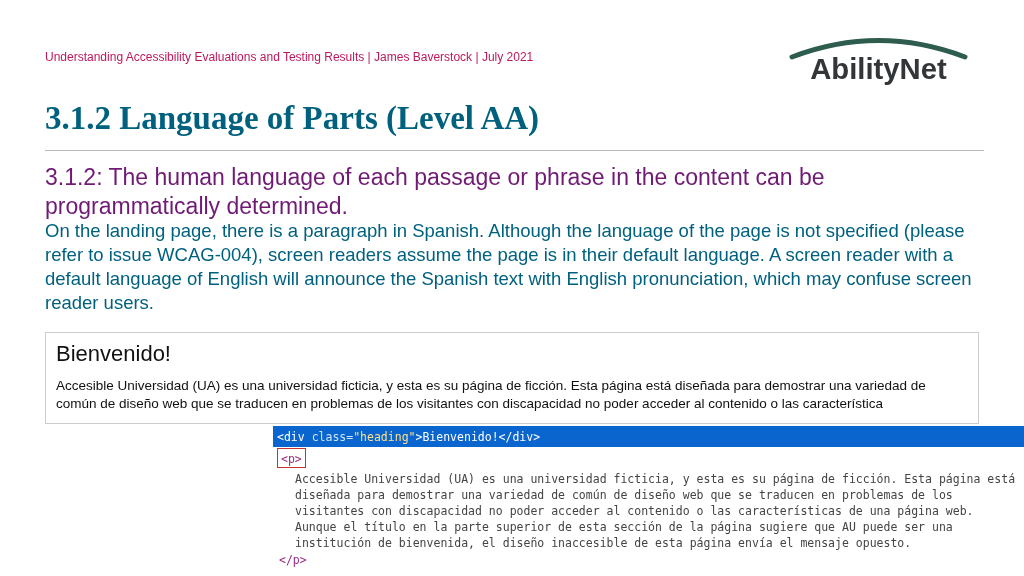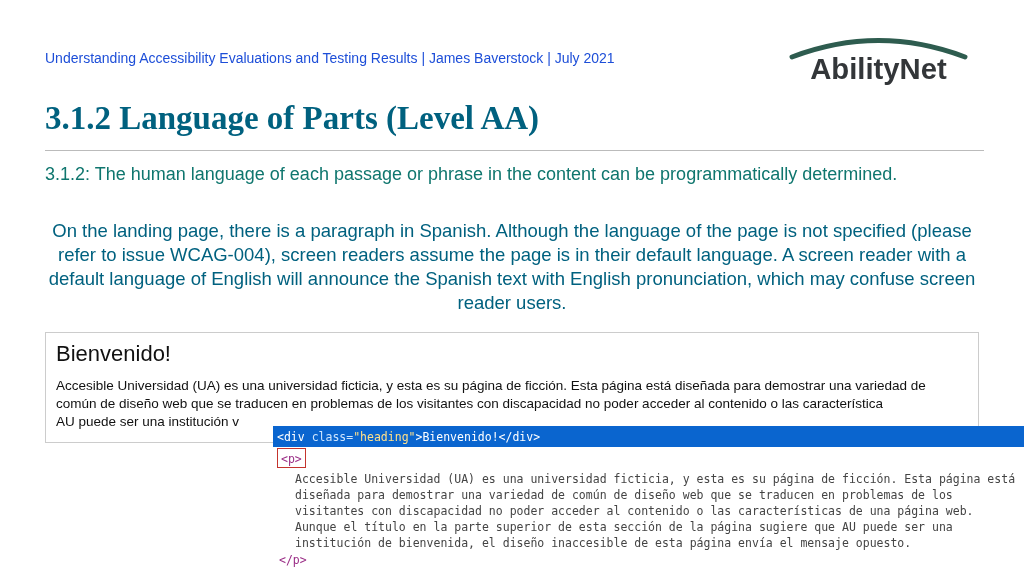--- a/index.html
+++ b/index.html
@@ -8,22 +8,22 @@
     height: 576px;
     font-family: Arial, Helvetica, sans-serif;
     background: #fff;
     position: relative;
     overflow: hidden;
   }
   .header-line {
     position: absolute;
     top: 50px;
     left: 45px;
-    font-size: 14px;
-    color: #1d4ed8;
+    font-size: 12px;
+    color: #be185d;
     font-weight: 400;
   }
   .logo {
     position: absolute;
     top: 34px;
     right: 48px;
     width: 195px;
     height: 58px;
   }
   .logo svg { width: 100%; height: 100%; }
@@ -42,33 +42,32 @@
     left: 45px;
     right: 40px;
     height: 1px;
     background: #bbb;
   }
   .criterion {
     position: absolute;
     top: 163px;
     left: 45px;
     right: 45px;
-    font-size: 18px;
+    font-size: 23px;
     line-height: 1.28;
-    color: #0f766e;
+    color: #701a75;
   }
   .explain {
     position: absolute;
     top: 219px;
     left: 45px;
     right: 45px;
     font-size: 18.5px;
     line-height: 1.3;
     color: #00617f;
-    text-align: center;
   }
   .snippet-box {
     position: absolute;
     top: 332px;
     left: 45px;
     right: 45px;
     border: 1px solid #ccc;
     padding: 8px 10px 10px 10px;
     background: #fff;
   }
@@ -150,21 +149,20 @@
 <div class="rule"></div>
 
 <p class="criterion">3.1.2: The human language of each passage or phrase in the content can be programmatically determined.</p>
 
 <p class="explain">On the landing page, there is a paragraph in Spanish. Although the language of the page is not specified (please refer to issue WCAG-004), screen readers assume the page is in their default language. A screen reader with a default language of English will announce the Spanish text with English pronunciation, which may confuse screen reader users.</p>
 
 <div class="snippet-box">
   <div class="snippet-heading">Bienvenido!</div>
   <div class="snippet-para">
     <span>Accesible Universidad (UA) es una universidad ficticia, y esta es su página de ficción. Esta página está diseñada para demostrar una variedad de común de diseño web que se traducen en problemas de los visitantes con discapacidad no poder acceder al contenido o las característica</span><br>
-    <span>AU puede ser una institución v</span>
   </div>
 </div>
 
 <div class="devtools">
   <div class="dev-row1">
     <span class="dev-line"><span class="tagc">&lt;div </span><span class="attr">class=</span><span class="str">"heading"</span><span class="tagc">&gt;</span><span class="txt">Bienvenido!</span><span class="tagc">&lt;/div&gt;</span></span>
   </div>
   <span class="p-open-wrap"><span class="p-open">&lt;p&gt;</span></span>
   <div class="dev-body">Accesible Universidad (UA) es una universidad ficticia, y esta es su página de ficción. Esta página está diseñada para demostrar una variedad de común de diseño web que se traducen en problemas de los visitantes con discapacidad no poder acceder al contenido o las características de una página web. Aunque el título en la parte superior de esta sección de la página sugiere que AU puede ser una institución de bienvenida, el diseño inaccesible de esta página envía el mensaje opuesto.</div>
   <div class="dev-close">&lt;/p&gt;</div>

